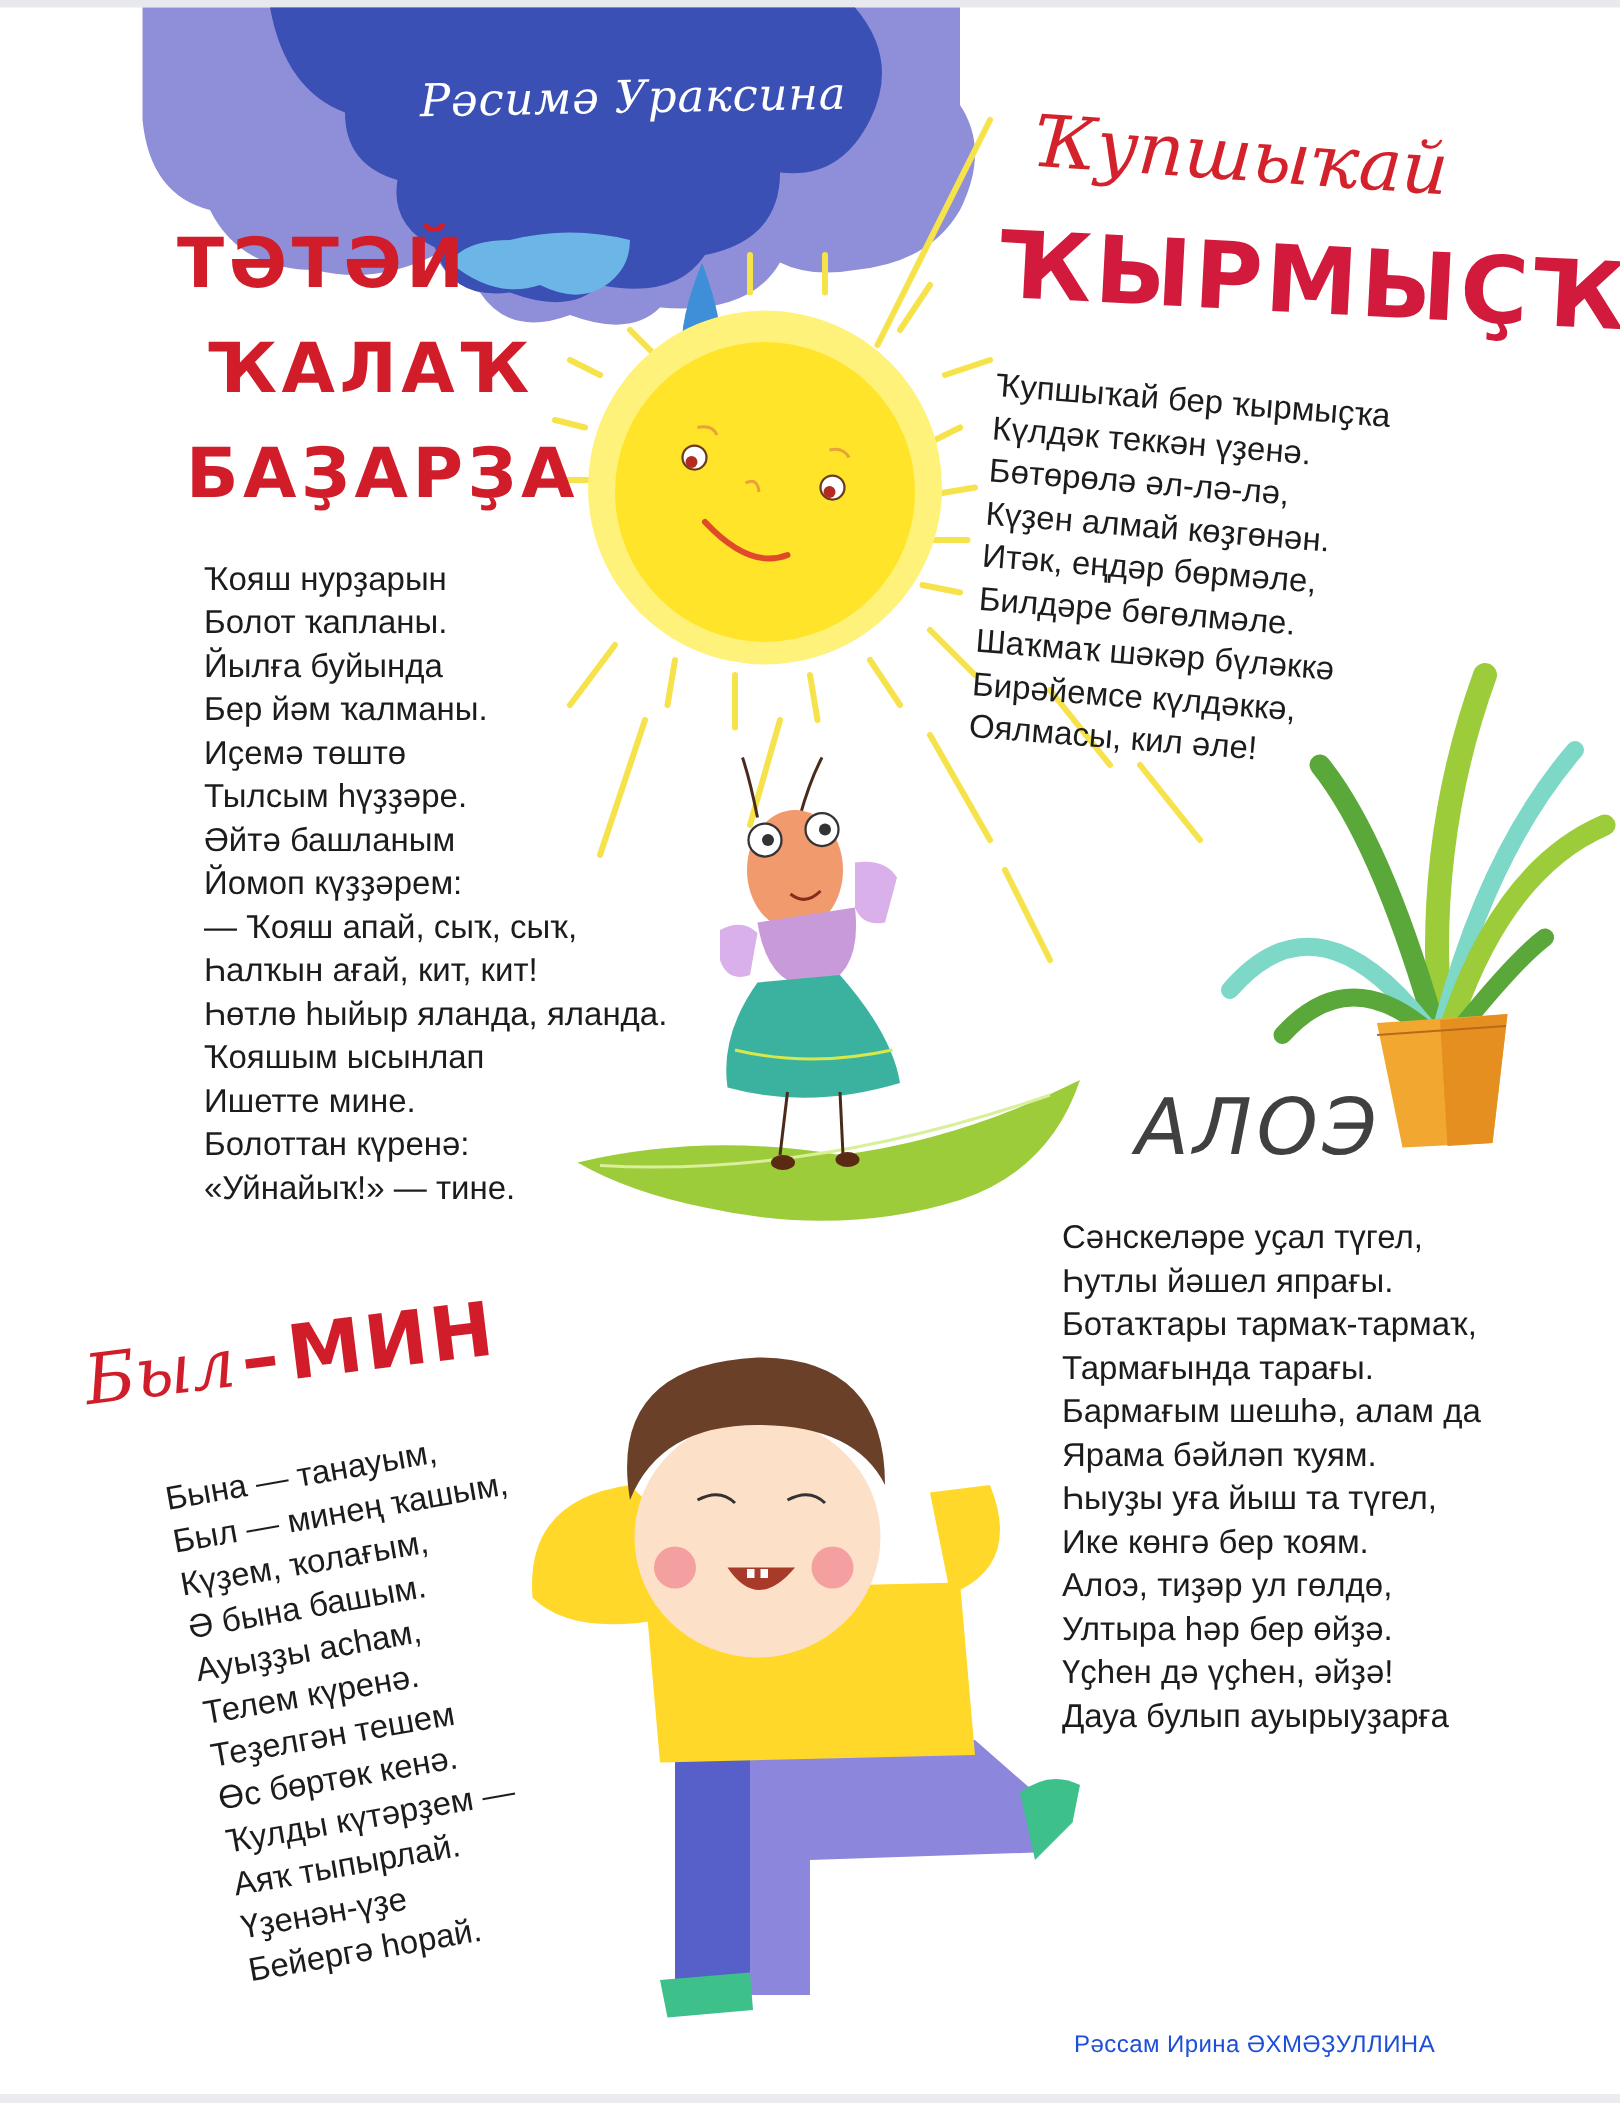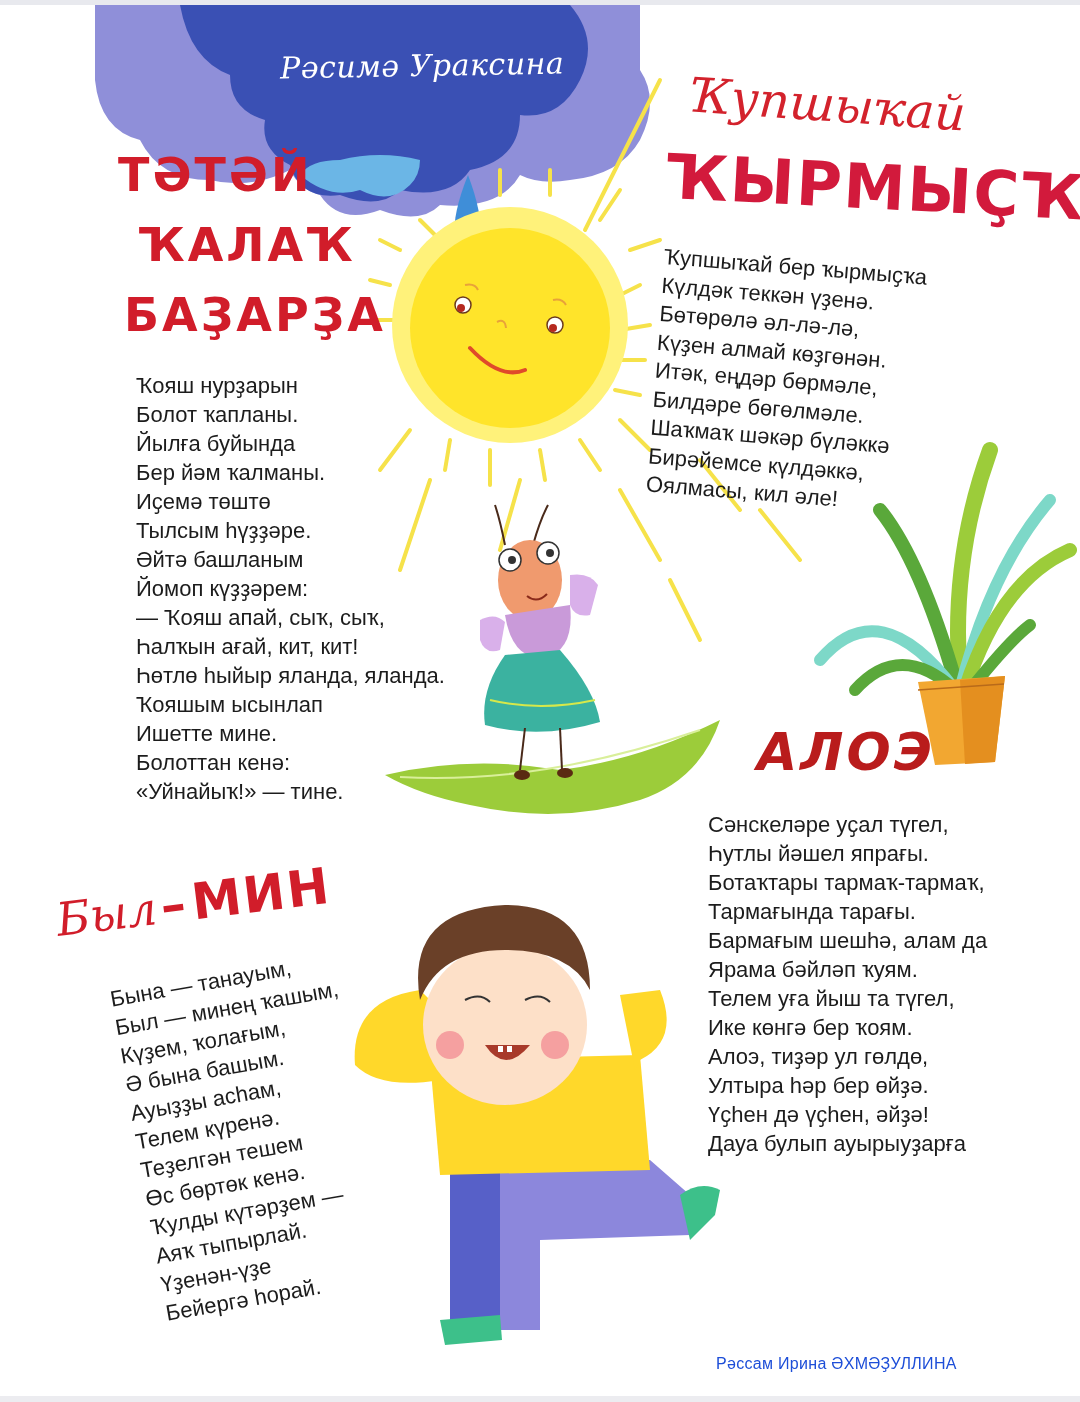--- a/index.html
+++ b/index.html
@@ -33,22 +33,22 @@
     font-family: "DejaVu Serif", serif; font-style: italic;
     font-size: 48px; color: #d3222c; transform: rotate(4deg);
   }
   .h2b {
     position: absolute; left: 665px; top: 152px;
     font-family: "DejaVu Sans", sans-serif; font-weight: bold;
     font-size: 62px; color: #d21a3c; letter-spacing: 2px; transform: rotate(3deg);
   }
   .h3 {
     position: absolute; left: 757px; top: 722px;
-    font-family: "DejaVu Sans", sans-serif; font-weight: bold; font-style: italic;
-    font-size: 52px; color: #b91c1c; letter-spacing: 3px;
+    font-family: "DejaVu Sans", sans-serif; font-weight: normal; font-style: italic;
+    font-size: 52px; color: #404040; letter-spacing: 3px;
   }
   .h4 {
     position: absolute; left: 60px; top: 890px;
     transform: rotate(-7deg); transform-origin: left bottom;
     color: #d11d2a;
   }
   .h4 .script { font-family: "DejaVu Serif", serif; font-style: italic; font-size: 46px; }
   .h4 .block { font-family: "DejaVu Sans", sans-serif; font-weight: bold; font-size: 50px; letter-spacing: 2px; }
 
   
@@ -200,21 +200,21 @@
   <div>Бер йәм ҡалманы.</div>
   <div>Иҫемә төштө</div>
   <div>Тылсым һүҙҙәре.</div>
   <div>Әйтә башланым</div>
   <div>Йомоп күҙҙәрем:</div>
   <div>— Ҡояш апай, сыҡ, сыҡ,</div>
   <div>Һалҡын ағай, кит, кит!</div>
   <div>Һөтлө һыйыр яланда, яланда.</div>
   <div>Ҡояшым ысынлап</div>
   <div>Ишетте мине.</div>
-  <div>Болоттан кенә:</div>
+  <div>Болоттан күренә:</div>
   <div>«Уйнайыҡ!» — тине.</div>
 </div>
 
 <div class="poem p2">
   <div>Ҡупшыҡай бер ҡырмыҫҡа</div>
   <div>Күлдәк теккән үҙенә.</div>
   <div>Бөтөрөлә әл-лә-лә,</div>
   <div>Күҙен алмай көҙгөнән.</div>
   <div>Итәк, еңдәр бөрмәле,</div>
   <div>Билдәре бөгөлмәле.</div>
@@ -223,21 +223,21 @@
   <div>Оялмасы, кил әле!</div>
 </div>
 
 <div class="poem p3">
   <div>Сәнскеләре уҫал түгел,</div>
   <div>Һутлы йәшел япрағы.</div>
   <div>Ботаҡтары тармаҡ-тармаҡ,</div>
   <div>Тармағында тарағы.</div>
   <div>Бармағым шешһә, алам да</div>
   <div>Ярама бәйләп ҡуям.</div>
-  <div>Телем уға йыш та түгел,</div>
+  <div>Һыуҙы уға йыш та түгел,</div>
   <div>Ике көнгә бер ҡоям.</div>
   <div>Алоэ, тиҙәр ул гөлдө,</div>
   <div>Ултыра һәр бер өйҙә.</div>
   <div>Үҫһен дә үҫһен, әйҙә!</div>
   <div>Дауа булып ауырыуҙарға</div>
 </div>
 
 <div class="poem p4">
   <div>Бына — танауым,</div>
   <div>Был — минең ҡашым,</div>

